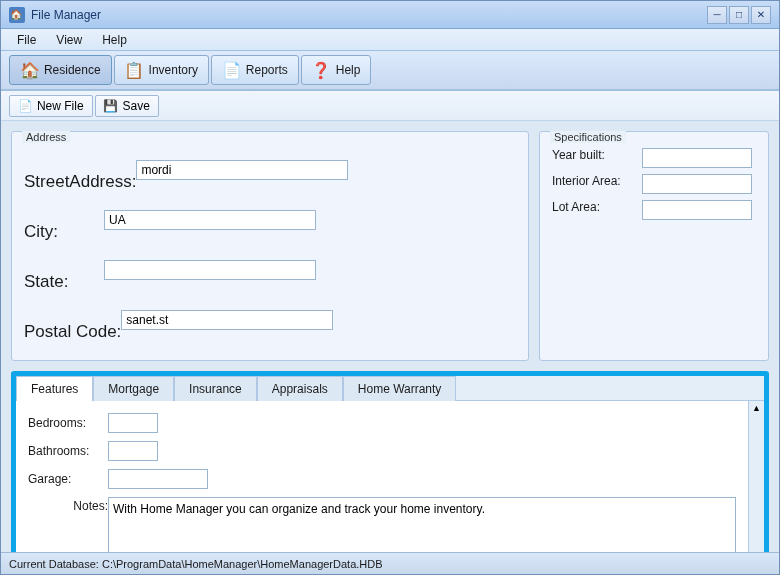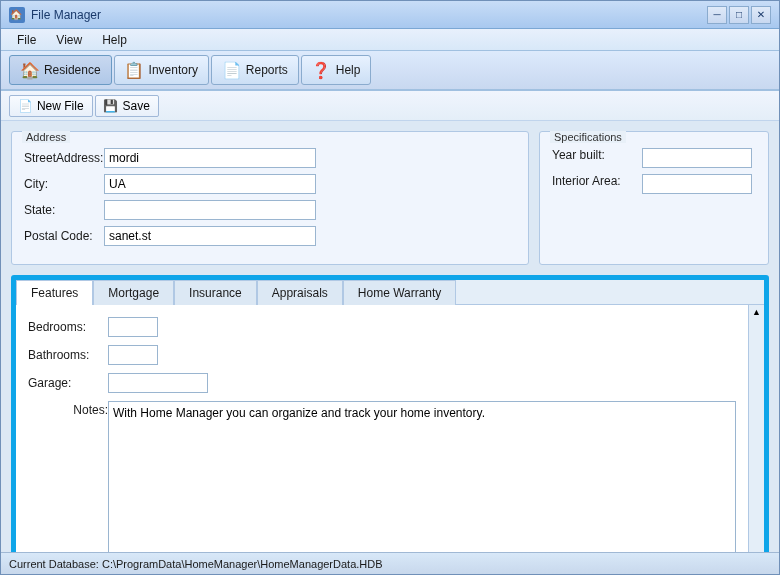--- a/index.html
+++ b/index.html
@@ -169,23 +169,24 @@
       padding-top: 16px;
     }
 
     .form-row {
       display: flex;
       align-items: center;
       margin-bottom: 6px;
     }
 
     .form-label {
-      font-size: 12px;
+      font-size: 17px;
       color: #1a1a1a;
       min-width: 80px;
+      margin-top: 24px;
     }
 
     .form-input {
       height: 20px;
       border: 1px solid #9ab5d0;
       background: white;
       font-size: 12px;
       padding: 0 4px;
       width: 212px;
       outline: none;
@@ -428,20 +429,24 @@
         <span class="section-label">Specifications</span>
 
         <div class="specs-row">
           <span class="specs-label">Year built:</span>
           <input class="specs-input" type="text" value="" style="">
         </div>
         <div class="specs-row">
           <span class="specs-label">Interior Area:</span>
           <input class="specs-input" type="text" value="" style="">
         </div>
+        <div class="specs-row">
+          <span class="specs-label">Lot Area:</span>
+          <input class="specs-input" type="text" value="" style="">
+        </div>
       </div>
 
     </div>
 
     <div class="tabs-container">
       <div class="tabs-header">
         <div class="tab active">Features</div>
         <div class="tab">Mortgage</div>
         <div class="tab">Insurance</div>
         <div class="tab">Appraisals</div>

